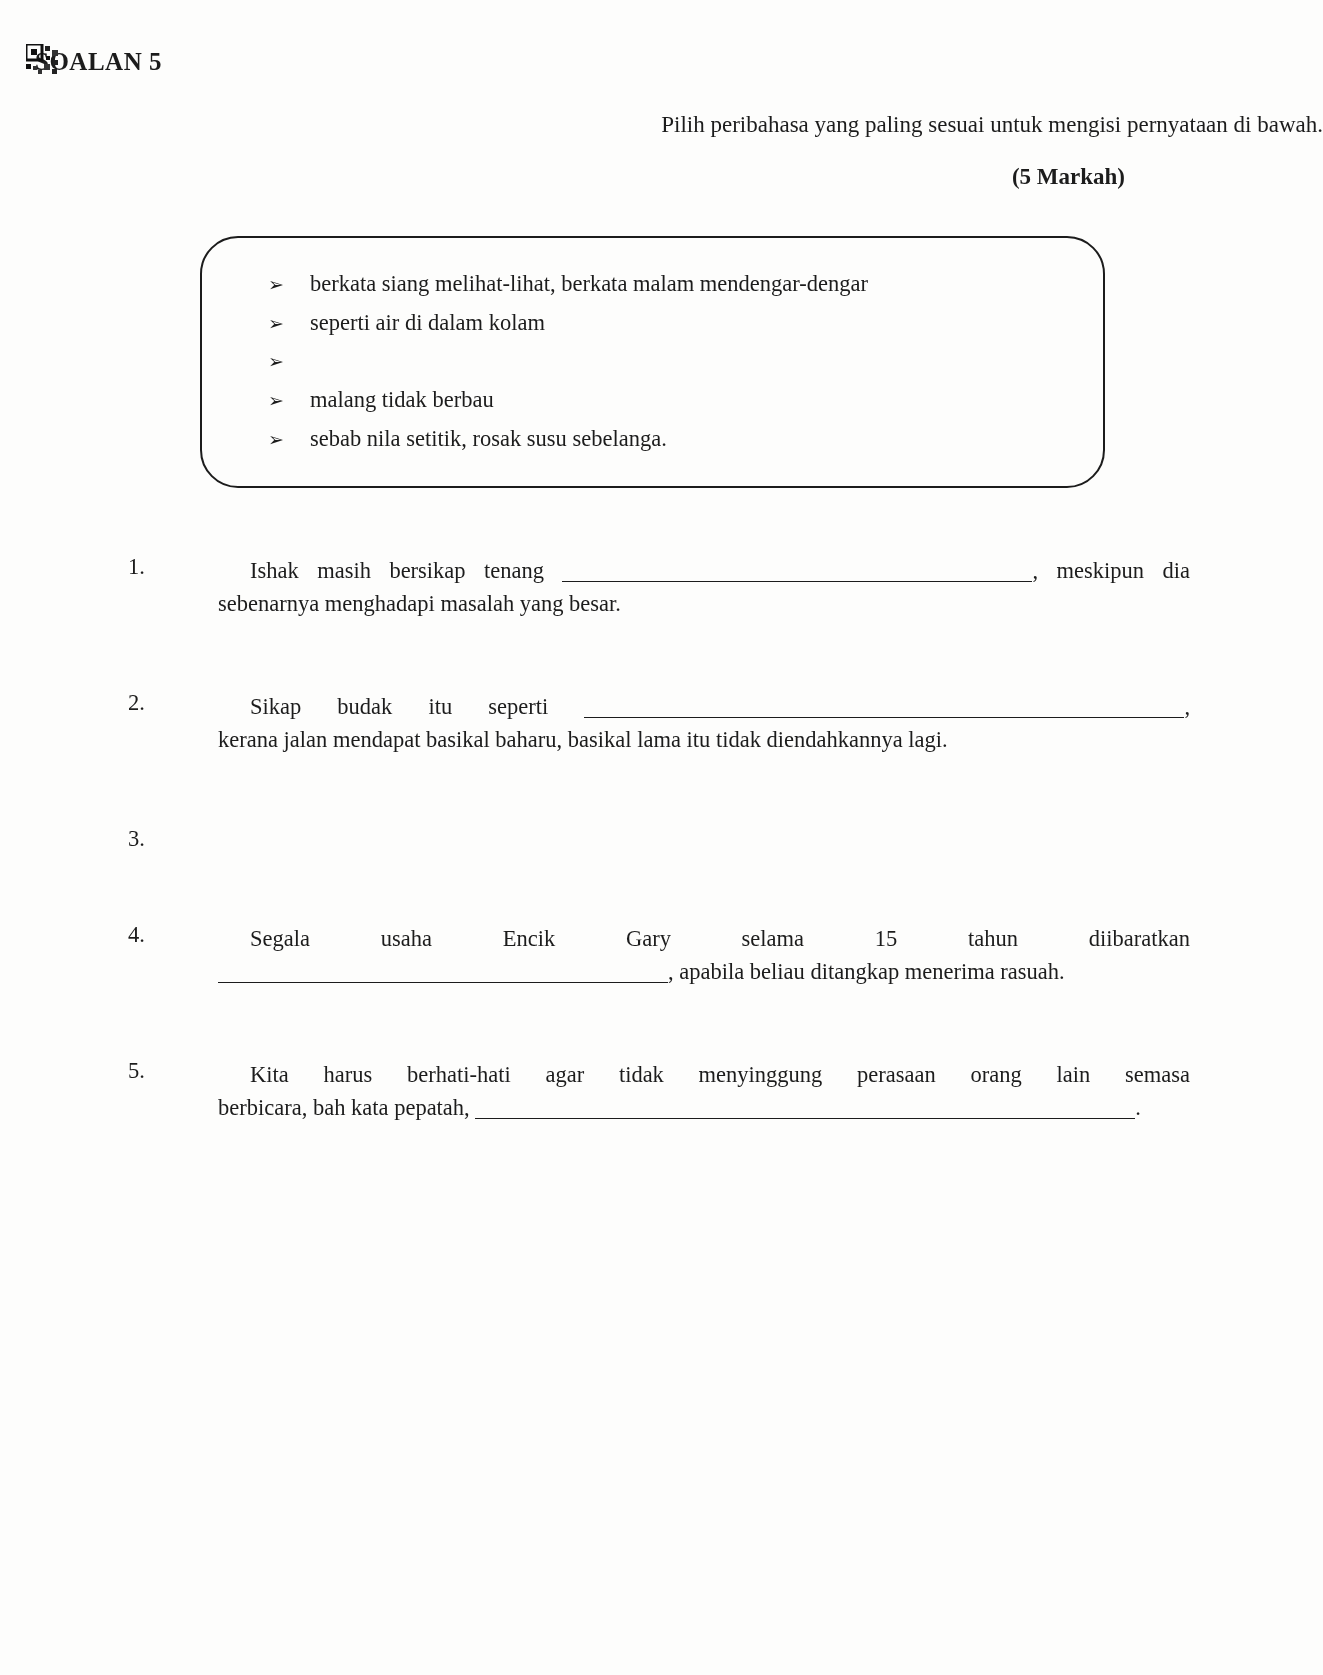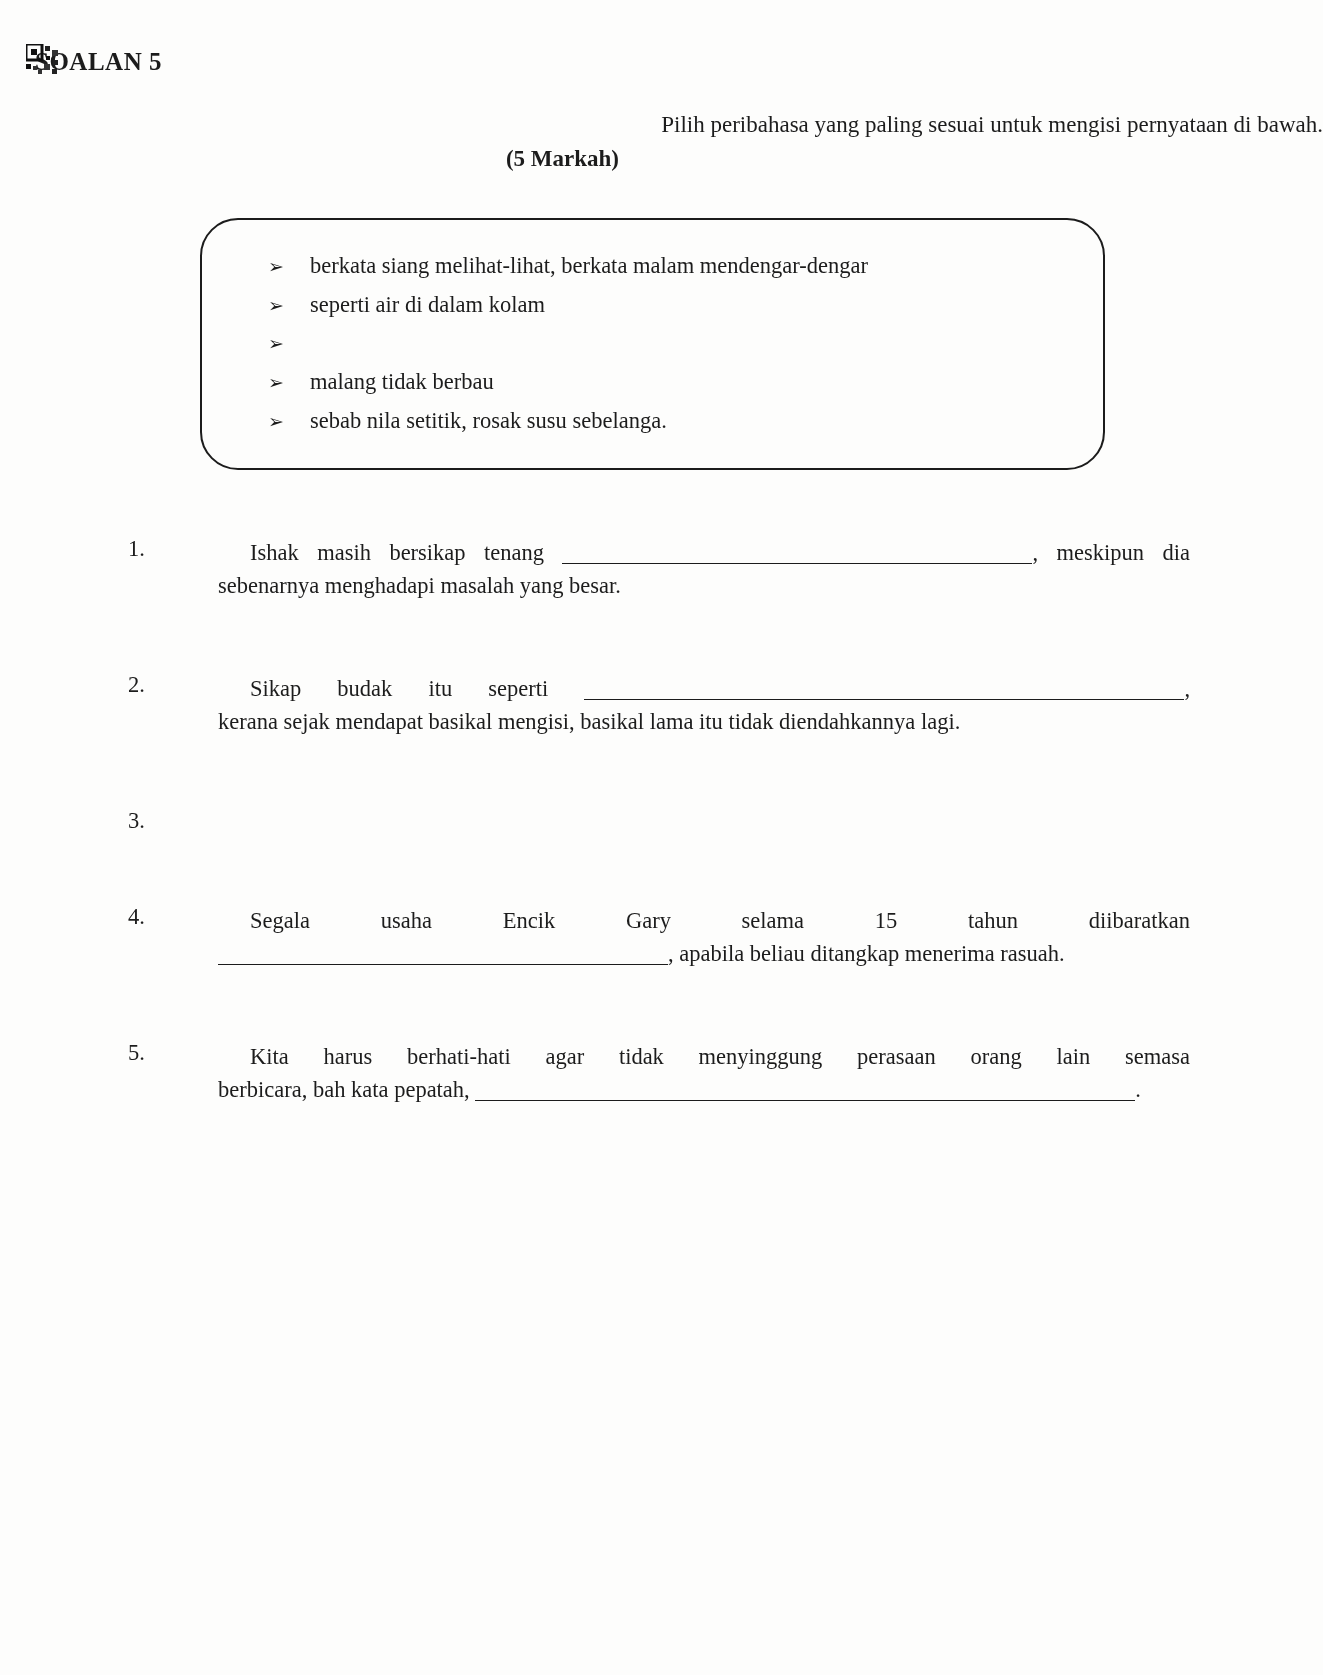--- a/index.html
+++ b/index.html
@@ -18,22 +18,22 @@
     margin: 48px 0 0 35px;
     font-size: 25px; font-weight: bold;
     letter-spacing: 0.5px;
   }
   .instruction {
     margin: 36px 0 0 35px;
     font-size: 23px;
     text-align: right;
   }
   .marks {
-    margin: 8px 198px 0 0;
-    text-align: center;
+    margin: 26px 198px 0 0;
+    text-align: right;
     font-size: 23px; font-weight: bold;
   }
 
   .proverb-box {
     margin: 46px 0 0 200px;
     width: 905px;
     border: 2.5px solid #1c1c1c;
     border-radius: 38px;
     padding: 27px 30px 27px 66px;
   }
@@ -146,21 +146,21 @@
     </div>
 
     <div class="question">
       <div class="q-number">2.</div>
       <div class="q-body">
         <div class="q-line jl">
           <span>Sikap budak itu seperti</span>
           <span class="blank" style="width:600px"></span><span>,</span>
         </div>
         <div class="q-line">
-          <span>kerana sejak mendapat basikal mengisi, basikal lama itu tidak diendahkannya lagi.</span>
+          <span>kerana jalan mendapat basikal baharu, basikal lama itu tidak diendahkannya lagi.</span>
         </div>
       </div>
     </div>
 
     <div class="question">
       <div class="q-number">3.</div>
       <div class="q-body">
       </div>
     </div>
 

